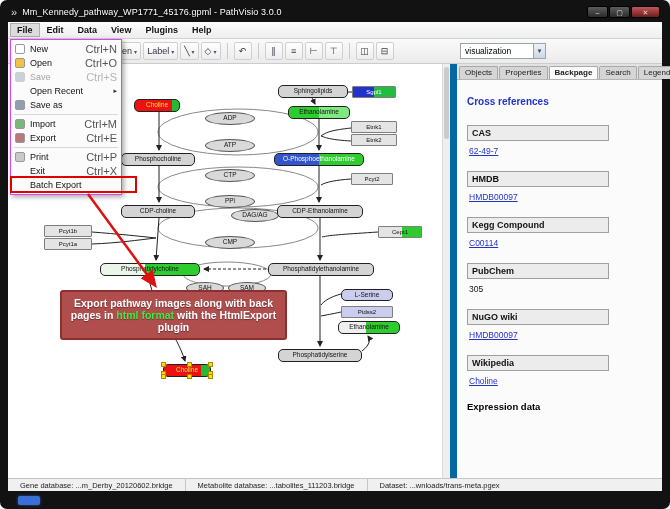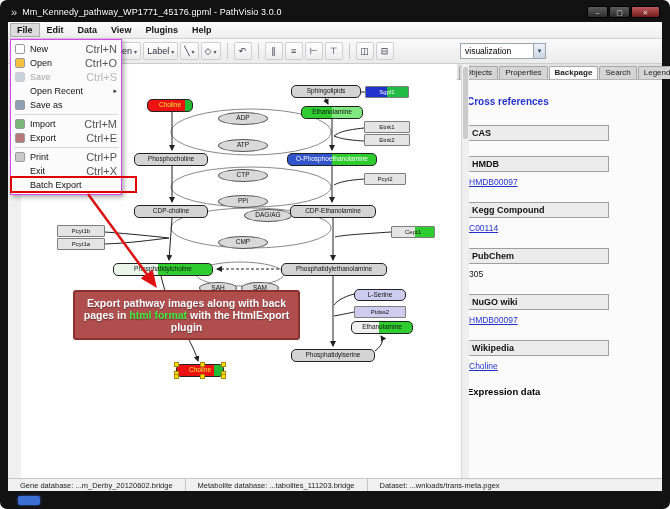--- a/index.html
+++ b/index.html
@@ -25,21 +25,21 @@
   .zoom-label { font-size:8.5px; margin-right:4px; color:#222; }
   .combo { height:16px; background:#fff; border:1px solid #9aa4af; display:flex; align-items:center; font-size:8.5px; padding-left:4px; }
   .combo .combo-arrow { width:12px; height:14px; background:linear-gradient(#eef2f8,#ccd6e4); border-left:1px solid #9aa4af; margin-left:5px; font-size:7px; display:flex; align-items:center; justify-content:center; color:#345; }
   .tb-sep { width:1px; height:16px; background:#c9c9c9; margin:0 5px; }
   .tb-btn { height:18px; min-width:18px; border:1px solid #cfcfcf; background:linear-gradient(#ffffff,#ededed); border-radius:2px; display:flex; align-items:center; justify-content:center; font-size:9px; margin:0 1px; padding:0 3px; color:#334; }
   .tb-glyph { line-height:1; }
   .tb-drop { font-size:6px; margin-left:2px; color:#556; }
   .vis-combo { position:absolute; left:452px; top:4px; width:86px; }
 
   
-  .canvas { position:absolute; left:13px; top:42px; width:449px; height:414px; background:#ffffff; border-right:1px solid #0369a1; overflow:hidden; }
+  .canvas { position:absolute; left:0; top:42px; width:449px; height:414px; background:#ffffff; border-right:7px solid #0369a1; overflow:hidden; }
   .edges { position:absolute; left:0; top:0; }
   .nodes { position:absolute; inset:0; }
   .node { position:absolute; border:1px solid #333; display:flex; align-items:center; justify-content:center; font-size:6.5px; line-height:1; white-space:nowrap; color:#111; z-index:2; }
   .node.metabolite { border-radius:5px; border-color:#222; }
   .node.ellipse { border-radius:50%; border-color:#555; }
   .node.gene { border-radius:1px; border-color:#7e7e7e; font-size:6px; }
   .handle { position:absolute; width:5px; height:5px; background:#ffdd00; border:1px solid #a88a00; z-index:3; }
 
   .canvas-vscroll { position:absolute; right:0; top:0; width:8px; height:100%; background:#efefef; border-left:1px solid #dadada; z-index:5; }
   .canvas-vscroll .thumb { position:absolute; top:3px; left:1px; width:5px; height:72px; background:#cbcbcb; border-radius:2px; }
@@ -323,20 +323,21 @@
           <div class="tab" data-name="tab-properties">Properties</div>
           <div class="tab active" data-name="tab-backpage">Backpage</div>
           <div class="tab" data-name="tab-search">Search</div>
           <div class="tab" data-name="tab-legend">Legend</div>
         </div>
       <div class="panel-content" data-name="backpage-panel">
         <div class="heading" data-name="cross-references-heading">Cross references</div>
         <div id="backpage-sections" data-name="backpage-sections">
             <div class="bp-section" data-name="backpage-section-cas">
               <div class="sec-header" data-name="section-header-cas">CAS</div>
+              <div class="sec-value link" data-name="section-value-cas">62-49-7</div>
             </div>
             <div class="bp-section" data-name="backpage-section-hmdb">
               <div class="sec-header" data-name="section-header-hmdb">HMDB</div>
               <div class="sec-value link" data-name="section-value-hmdb">HMDB00097</div>
             </div>
             <div class="bp-section" data-name="backpage-section-kegg-compound">
               <div class="sec-header" data-name="section-header-kegg-compound">Kegg Compound</div>
               <div class="sec-value link" data-name="section-value-kegg-compound">C00114</div>
             </div>
             <div class="bp-section" data-name="backpage-section-pubchem">

